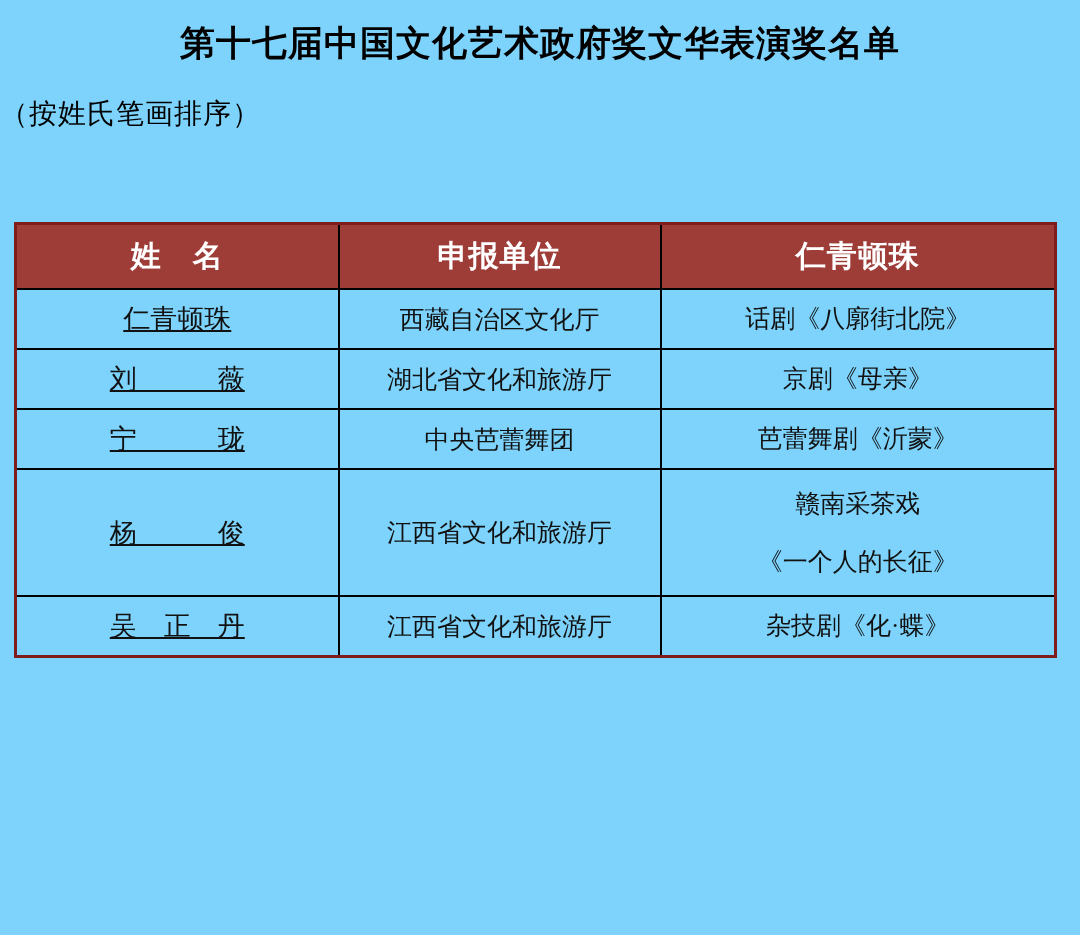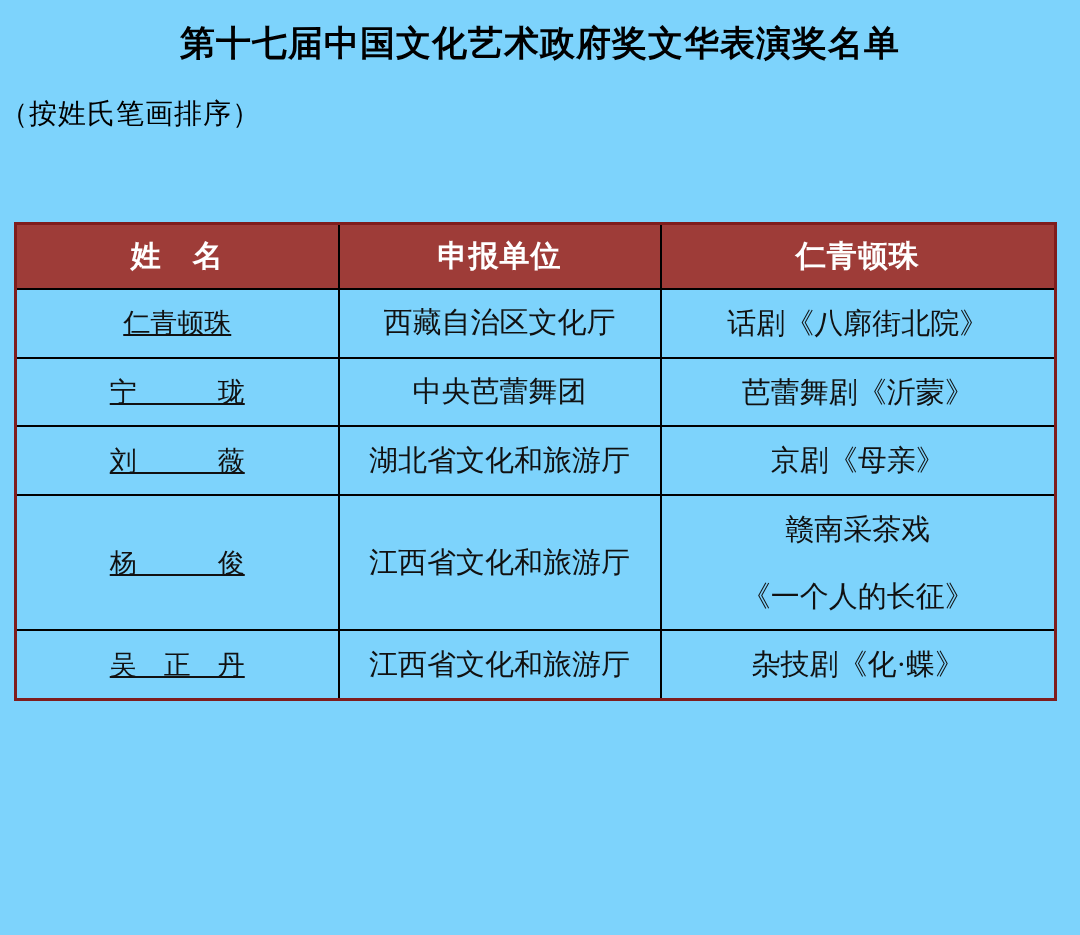--- a/index.html
+++ b/index.html
@@ -55,21 +55,21 @@
     background: var(--header-bg, #9e3c38);
     color: var(--header-fg, #ffffff);
     font-family: "Liberation Sans", sans-serif;
     font-weight: bold;
     font-size: 30px;
     height: 63px;
     letter-spacing: 1px;
   }
   .awards-table td {
     font-family: "Liberation Serif", serif;
-    font-size: 29px;
+    font-size: 25px;
     color: #111111;
     height: 58px;
   }
   .awards-table td.name-cell {
     font-size: 27px;
     text-decoration: underline;
   }
   .awards-table td.work-cell {
     white-space: pre-line;
     line-height: 2.3;
@@ -98,28 +98,28 @@
         <th>仁青顿珠</th>
       </tr>
     </thead>
     <tbody id="awards-tbody">
         <tr>
           <td class="name-cell">仁青顿珠</td>
           <td class="unit-cell">西藏自治区文化厅</td>
           <td class="work-cell">话剧《八廓街北院》</td>
         </tr>
         <tr>
+          <td class="name-cell">刘　　　薇</td>
+          <td class="unit-cell">湖北省文化和旅游厅</td>
+          <td class="work-cell">京剧《母亲》</td>
+        </tr>
+        <tr>
           <td class="name-cell">宁　　　珑</td>
           <td class="unit-cell">中央芭蕾舞团</td>
           <td class="work-cell">芭蕾舞剧《沂蒙》</td>
-        </tr>
-        <tr>
-          <td class="name-cell">刘　　　薇</td>
-          <td class="unit-cell">湖北省文化和旅游厅</td>
-          <td class="work-cell">京剧《母亲》</td>
         </tr>
         <tr class="tall">
           <td class="name-cell">杨　　　俊</td>
           <td class="unit-cell">江西省文化和旅游厅</td>
           <td class="work-cell">赣南采茶戏
 《一个人的长征》</td>
         </tr>
         <tr>
           <td class="name-cell">吴　正　丹</td>
           <td class="unit-cell">江西省文化和旅游厅</td>

